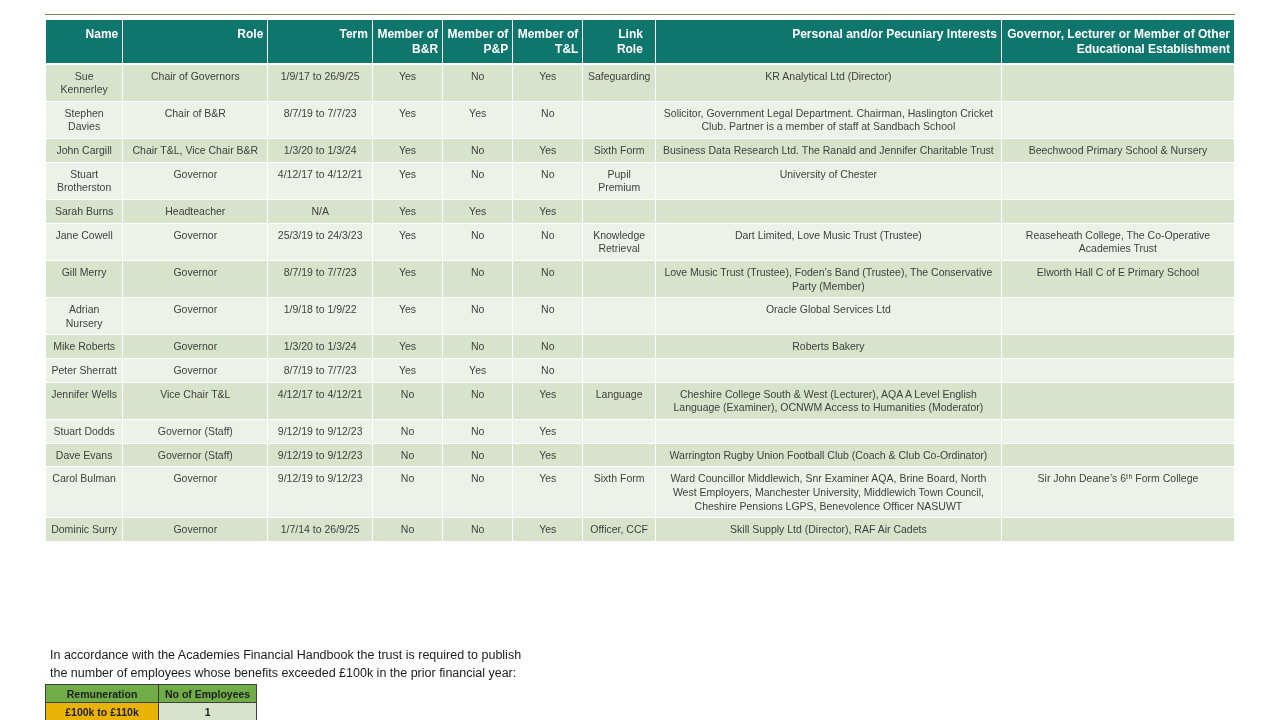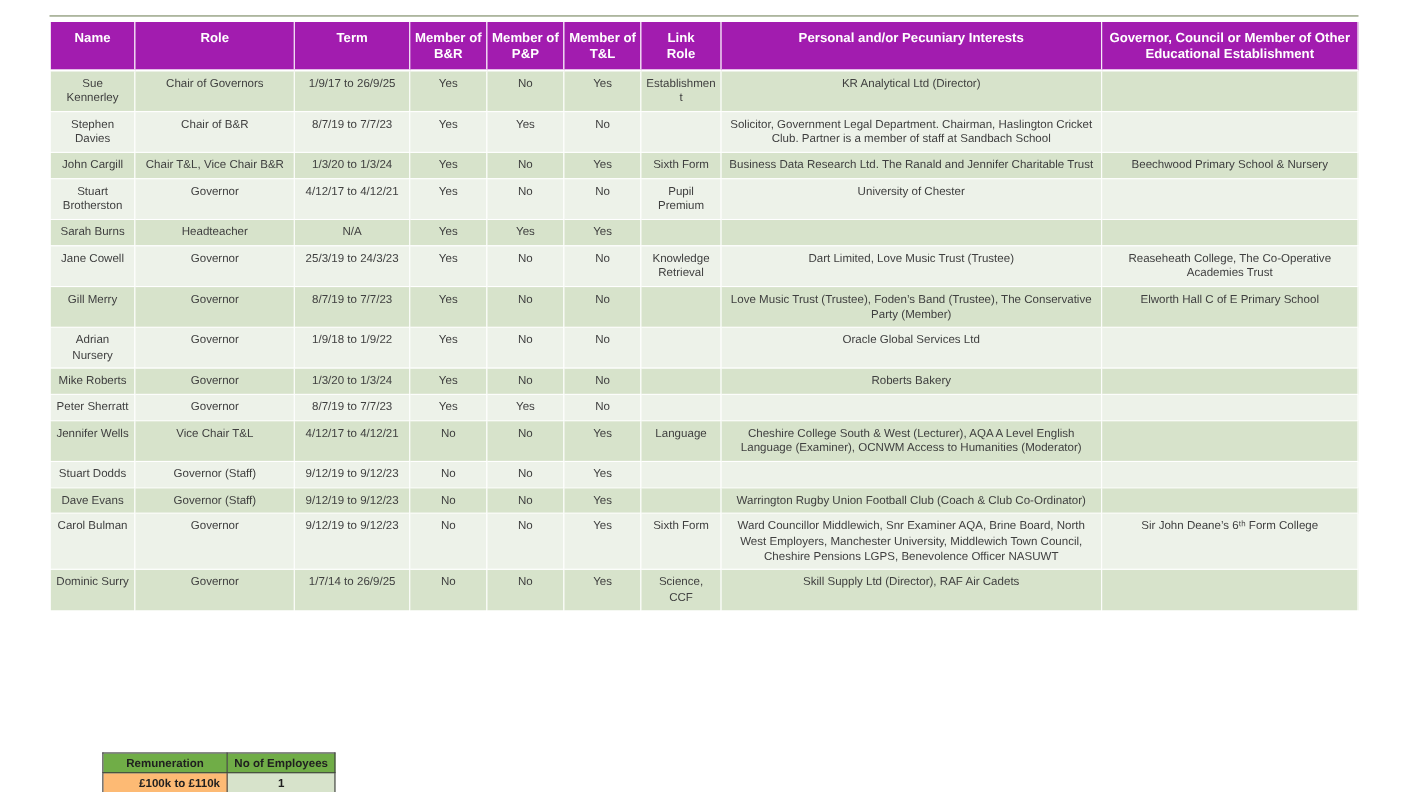--- a/index.html
+++ b/index.html
@@ -15,24 +15,25 @@
   .table-top-line{height:1px;background:#77865f;margin-bottom:4px;}
   table.gov{
     border-collapse:collapse;table-layout:fixed;width:1190px;
   }
   table.gov th, table.gov td{
     border:1px solid #ffffff;
     text-align:center;vertical-align:top;
     overflow-wrap:break-word;word-wrap:break-word;
   }
   table.gov th{
-    background:#a21caf;color:#ffffff;
+    background:#0f766e;color:#ffffff;
     font-size:12px;font-weight:bold;line-height:1.25;
     padding:7px 4px 4px;height:44px;box-sizing:border-box;
     border-bottom:2px solid #ffffff;
+    text-align:right;
   }
   table.gov th.col-link_role{padding-left:12px;padding-right:12px;}
   table.gov td{
     font-size:10.5px;line-height:1.3;
     padding:5px 4px 4px;
     color:#3f3f3f;
   }
   table.gov tbody tr:nth-child(odd) td{background:#D7E3CB;}
   table.gov tbody tr:nth-child(even) td{background:#EDF2E9;}
 
@@ -41,29 +42,29 @@
   col.c-link{width:6.1%;}  col.c-int{width:29.1%;}  col.c-oth{width:19.6%;}
 
   
   .handbook-note{
     position:absolute;left:50px;top:646px;width:480px;
     font-size:12.5px;line-height:1.45;color:#1a1a1a;
   }
 
   
   .remu-wrap{position:absolute;left:45px;top:684px;}
-  table.remu{border-collapse:collapse;margin-left:48px;}
+  table.remu{border-collapse:collapse;}
   table.remu th, table.remu td{
     border:1px solid #3f3f3f;
     font-size:10.5px;font-weight:bold;color:#1f1f1f;
     text-align:center;vertical-align:middle;
     padding:1px 6px;white-space:nowrap;height:15px;
   }
   table.remu th{background:#70AD47;}
-  table.remu td.remu-band{background:#fdba74;width:100px;text-align:right;}
+  table.remu td.remu-band{background:#eab308;width:100px;}
   table.remu td.remu-count{background:#D7E3CB;width:78px;font-weight:600;}
 </style>
 </head>
 <body>
 
 <div class="slide">
 
   <div class="table-wrap">
     <div class="table-top-line"></div>
     <table class="gov">
@@ -81,32 +82,32 @@
       <thead>
         <tr>
           <th>Name</th>
           <th>Role</th>
           <th>Term</th>
           <th>Member of B&amp;R</th>
           <th>Member of P&amp;P</th>
           <th>Member of T&amp;L</th>
           <th class="col-link_role">Link Role</th>
           <th>Personal and/or Pecuniary Interests</th>
-          <th>Governor, Council or Member of Other Educational  Establishment</th>
+          <th>Governor, Lecturer or Member of Other Educational  Establishment</th>
         </tr>
       </thead>
       <tbody>
           <tr>
             <td class="col-name">Sue Kennerley</td>
             <td class="col-role">Chair of Governors</td>
             <td class="col-term">1/9/17 to 26/9/25</td>
             <td class="col-member_bnr">Yes</td>
             <td class="col-member_pnp">No</td>
             <td class="col-member_tnl">Yes</td>
-            <td class="col-link_role">Establishment</td>
+            <td class="col-link_role">Safeguarding</td>
             <td class="col-interests">KR Analytical Ltd (Director)</td>
             <td class="col-other_establishment"></td>
           </tr>
           <tr>
             <td class="col-name">Stephen Davies</td>
             <td class="col-role">Chair of B&amp;R</td>
             <td class="col-term">8/7/19 to 7/7/23</td>
             <td class="col-member_bnr">Yes</td>
             <td class="col-member_pnp">Yes</td>
             <td class="col-member_tnl">No</td>
@@ -246,28 +247,29 @@
             <td class="col-interests">Ward Councillor Middlewich, Snr Examiner AQA, Brine Board, North West Employers, Manchester University, Middlewich Town Council, Cheshire Pensions LGPS, Benevolence Officer NASUWT</td>
             <td class="col-other_establishment">Sir John Deane’s 6ᵗʰ Form College</td>
           </tr>
           <tr>
             <td class="col-name">Dominic Surry</td>
             <td class="col-role">Governor</td>
             <td class="col-term">1/7/14 to 26/9/25</td>
             <td class="col-member_bnr">No</td>
             <td class="col-member_pnp">No</td>
             <td class="col-member_tnl">Yes</td>
-            <td class="col-link_role">Science, CCF</td>
+            <td class="col-link_role">Officer, CCF</td>
             <td class="col-interests">Skill Supply Ltd (Director), RAF Air Cadets</td>
             <td class="col-other_establishment"></td>
           </tr>
         </tbody>
     </table>
   </div>
 
+  <div class="handbook-note">In accordance with the Academies Financial Handbook the trust is required to publish the number of employees whose benefits exceeded £100k in the prior financial year:</div>
 
   <div class="remu-wrap">
     <table class="remu">
       <thead>
         <tr>
           <th>Remuneration</th>
           <th>No of Employees</th>
         </tr>
       </thead>
       <tbody>

